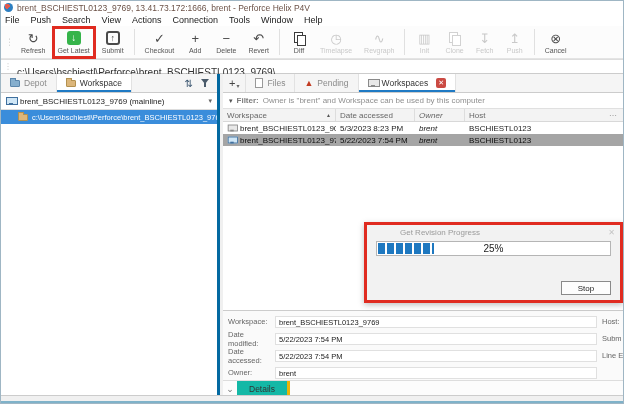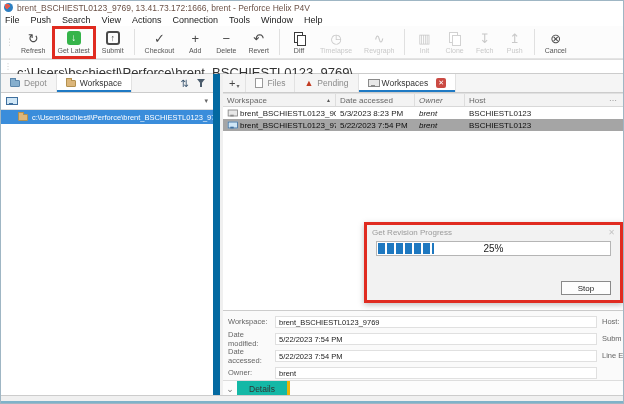--- a/index.html
+++ b/index.html
@@ -41,24 +41,24 @@
     border:1px solid currentColor; background:#fff; }
   .pages-icon::after { content:""; position:absolute; left:4px; top:3px; width:7px; height:9px;
     border:1px solid currentColor; background:#fff; }
   .pages-dark { color:#3a3a3a; }
   .tbtn.disabled .pages-icon { color:#d2d2d2; }
   
   .addressbar { position:absolute; left:0; top:58px; width:624px; height:15px;
     background:#fff; border-top:1px solid #ddd; border-bottom:1px solid #ccc;
     display:flex; align-items:center; padding-left:3px; }
   .agrip { color:#c8c8c8; font-size:8px; margin-right:5px; }
-  .address-text { font-size:13px; color:#333; white-space:nowrap; overflow:hidden;margin-top:12px; }
+  .address-text { font-size:10px; color:#333; white-space:nowrap; overflow:hidden;margin-top:12px; }
   
   .left-panel { position:absolute; left:0; top:73px; width:219px; height:323px;
-    background:#fff; border-right:7px solid #0369a1; }
+    background:#fff; border-right:3px solid #0369a1; }
   .right-panel { position:absolute; left:222px; top:73px; width:402px; height:323px;
     background:#fff; display:flex; flex-direction:column; }
   .splitter { position:absolute; left:219px; top:73px; width:3px; height:323px; background:#f0f0f0; }
   
   .tabbar { height:19px; background:#f5f5f5; border-bottom:1px solid #ccc;
     display:flex; align-items:stretch; }
   .tab { display:flex; align-items:center; gap:4px; padding:0 9px; font-size:8.5px;
     color:#8a8a8a; border-right:1px solid #e2e2e2; position:relative; }
   .tab.active { background:#fff; color:#333; }
   .tab.active::after { content:""; position:absolute; left:0; right:0; bottom:0;
@@ -135,21 +135,21 @@
     display:flex; align-items:stretch; }
   .collapse-chevron { width:14px; display:flex; align-items:center; justify-content:center;
     color:#777; font-size:9px; }
   .dtab { display:flex; align-items:center; padding:0 12px; font-size:8.5px; color:#333;
     background:#14b8a6; border-right:3px solid #eab308; position:relative; }
   .dtab::after { content:""; position:absolute; left:0; right:0; bottom:0; height:2px;
     background:#1f7ac4; }
   
   .dialog { position:absolute; left:363px; top:221px; width:259px; height:81px;
     border:3px solid #e02b20; background:#f2f2f2; box-shadow:0 2px 6px rgba(0,0,0,.25); z-index:5; }
-  .dlg-title { display:flex; align-items:center; padding:3px 5px 0 5px; font-size:8px; color:#9a9a9a; }
+  .dlg-title { display:flex; align-items:center; padding:3px 5px 0 5px; font-size:8px; color:#9a9a9a;margin-left:28px; }
   .dlg-close { margin-left:auto; color:#c4c4c4; font-size:8px; }
   .dlg-message { text-align:center; font-size:8px; color:#333; margin-top:9px; }
   .pbar { position:relative; margin:4px 9px 0 9px; height:15px; background:#fff;
     border:1px solid #b5b5b5; }
   .pbar-fill { position:absolute; left:1px; top:1px; bottom:1px;
     background:repeating-linear-gradient(90deg,#1e78c0 0 7px,#fff 7px 9px); }
   .pbar-text { position:absolute; left:0; right:0; top:0; bottom:0; display:flex;
     align-items:center; justify-content:center; font-size:10px; color:#222; }
   .stop-btn { position:absolute; right:9px; bottom:5px; width:50px; height:14px;
     background:#fdfdfd; border:1px solid #8a8a8a; font-size:8px; color:#222;
@@ -276,20 +276,21 @@
         <span class="folder-icon"></span>
         <span>Workspace</span>
       </div>
       <div class="tabbar-icons">
         <span class="sort-icon">⇅</span>
         <span class="funnel-icon"></span>
       </div>
     </div>
     <div class="ws-combo">
       <span class="monitor-icon"></span>
+      <span>brent_BSCHIESTL0123_9769 (mainline)</span>
       <span class="combo-caret">▾</span>
     </div>
     <div class="tree-row">
       <span class="folder-icon"></span>
       <span>c:\Users\bschiestl\Perforce\brent_BSCHIESTL0123_9769</span>
     </div>
   </div>
 
   <div class="splitter"></div>
 
@@ -307,20 +308,25 @@
         <span class="pending-icon">▲</span>
         <span>Pending</span>
       </div>
       <div class="tab active">
         <span class="monitor-icon monitor-gray"></span>
         <span>Workspaces</span>
         <span class="tab-close">✕</span>
       </div>
     </div>
 
+    <div class="filter-row">
+      <span class="filter-caret">▾</span>
+      <span class="filter-label">Filter:</span>
+      <span>Owner is "brent" and Workspace can be used by this computer</span>
+    </div>
 
     <div class="tbl-header">
       <div class="cell cell-ws">
         <span>Workspace</span>
         <span class="sort-asc">▲</span>
       </div>
       <div class="cell cell-date">
         <span>Date accessed</span>
       </div>
       <div class="cell cell-owner">

